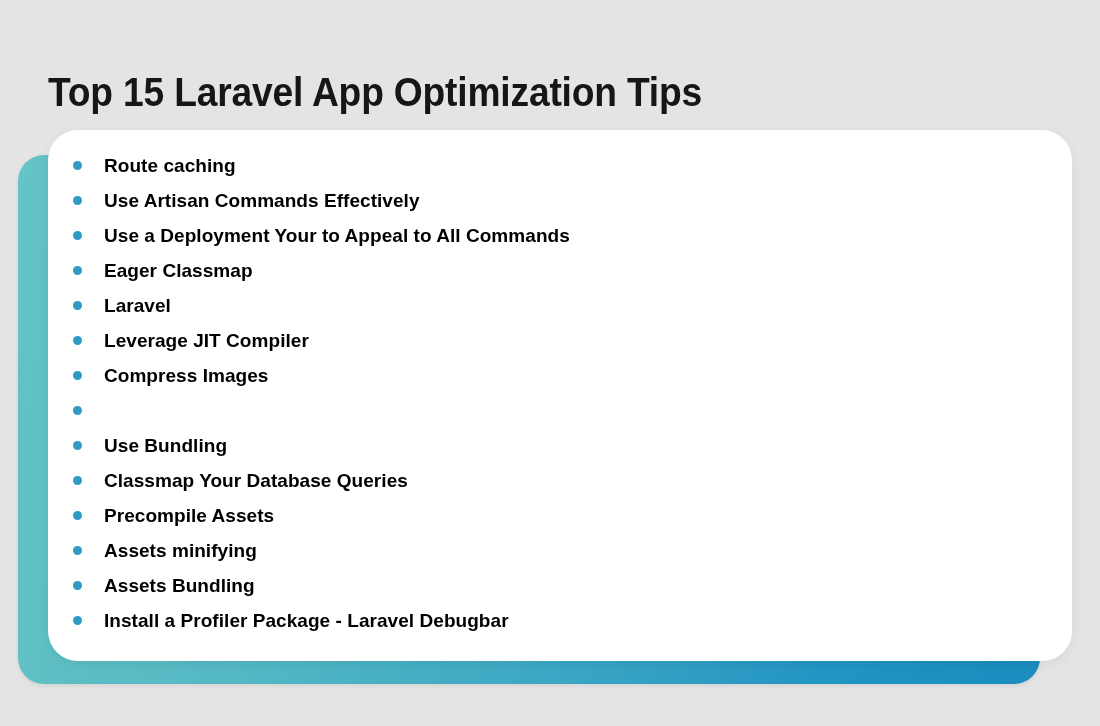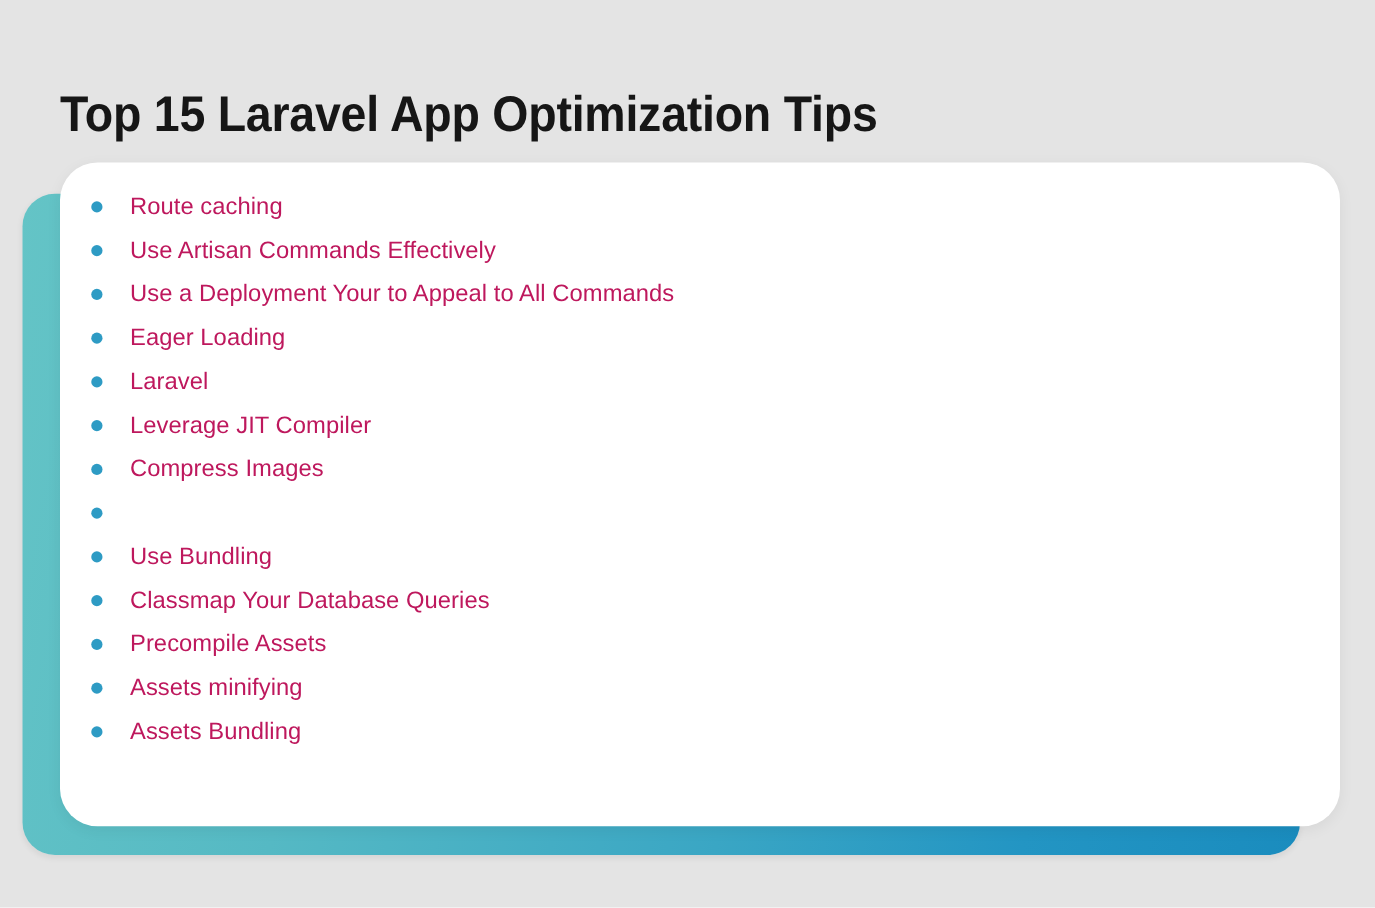--- a/index.html
+++ b/index.html
@@ -74,23 +74,24 @@
     height: 9px;
     border-radius: 50%;
     background: #2e9bc4;
     flex: 0 0 auto;
     margin-left: 5px;
     margin-right: 22px;
   }
   .tip-label {
     font-size: 19px;
     line-height: 24px;
-    color: #be185d;
+    color: #000000;
     white-space: nowrap;
     letter-spacing: 0.05px;
+    font-weight: bold;
   }
 </style>
 </head>
 <body>
 
 <h1 class="page-title">Top 15 Laravel App Optimization Tips</h1>
 
 <div class="accent-shape"></div>
 
 <div class="card">
@@ -102,21 +103,21 @@
       <li class="tip-item">
         <span class="tip-bullet"></span>
         <span class="tip-label">Use Artisan Commands Effectively</span>
       </li>
       <li class="tip-item">
         <span class="tip-bullet"></span>
         <span class="tip-label">Use a Deployment Your to Appeal to All Commands</span>
       </li>
       <li class="tip-item">
         <span class="tip-bullet"></span>
-        <span class="tip-label">Eager Loading</span>
+        <span class="tip-label">Eager Classmap</span>
       </li>
       <li class="tip-item">
         <span class="tip-bullet"></span>
         <span class="tip-label">Laravel</span>
       </li>
       <li class="tip-item">
         <span class="tip-bullet"></span>
         <span class="tip-label">Leverage JIT Compiler</span>
       </li>
       <li class="tip-item">
@@ -139,14 +140,18 @@
         <span class="tip-label">Precompile Assets</span>
       </li>
       <li class="tip-item">
         <span class="tip-bullet"></span>
         <span class="tip-label">Assets minifying</span>
       </li>
       <li class="tip-item">
         <span class="tip-bullet"></span>
         <span class="tip-label">Assets Bundling</span>
       </li>
+      <li class="tip-item">
+        <span class="tip-bullet"></span>
+        <span class="tip-label">Install a Profiler Package - Laravel Debugbar</span>
+      </li>
     </ul>
 </div>
 
 </body></html>

